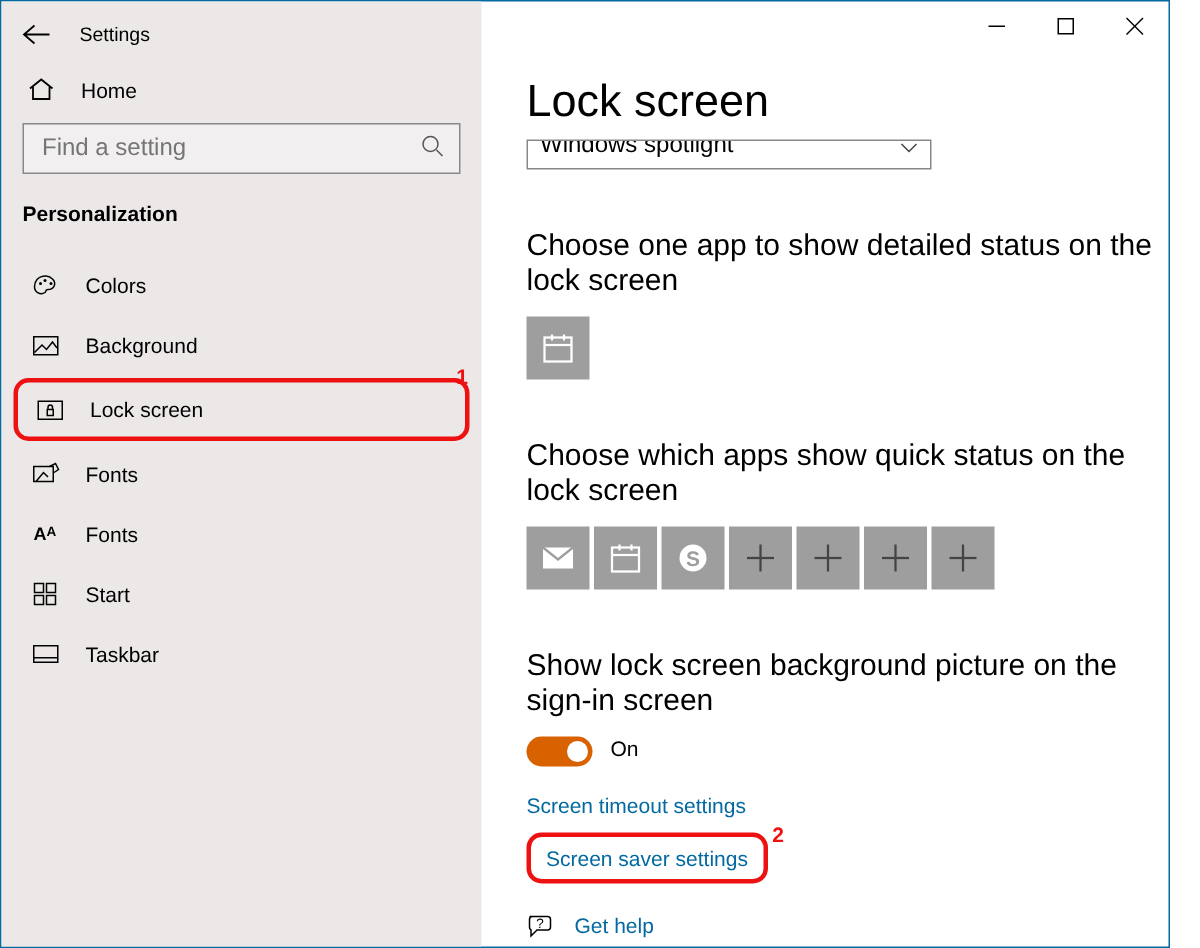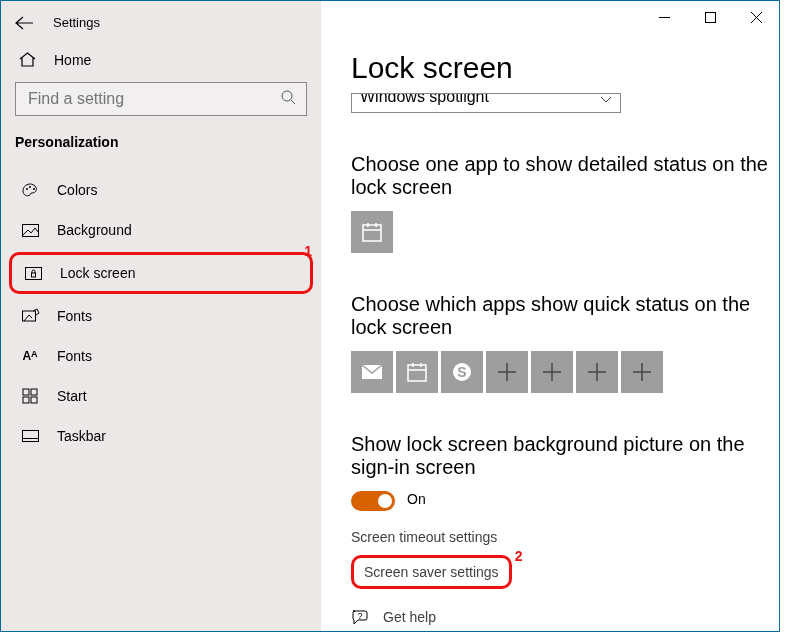--- a/index.html
+++ b/index.html
@@ -128,21 +128,21 @@
     width: 44px; height: 20px; border-radius: 10px;
     background: #d86100;
     position: relative;
   }
   .toggle .knob {
     position: absolute; right: 3px; top: 3px;
     width: 14px; height: 14px; border-radius: 50%;
     background: #fff;
   }
   .link {
-    color: #404040;
+    color: #0369a1;
     margin-top: 18px;
     font-size: 14px;
     cursor: pointer;
   }
   .link-outline {
     border: 3px solid #e11; border-radius: 10px;
     display: inline-block;
     padding: 6px 10px;
     margin-top: 10px;
     position: relative;

